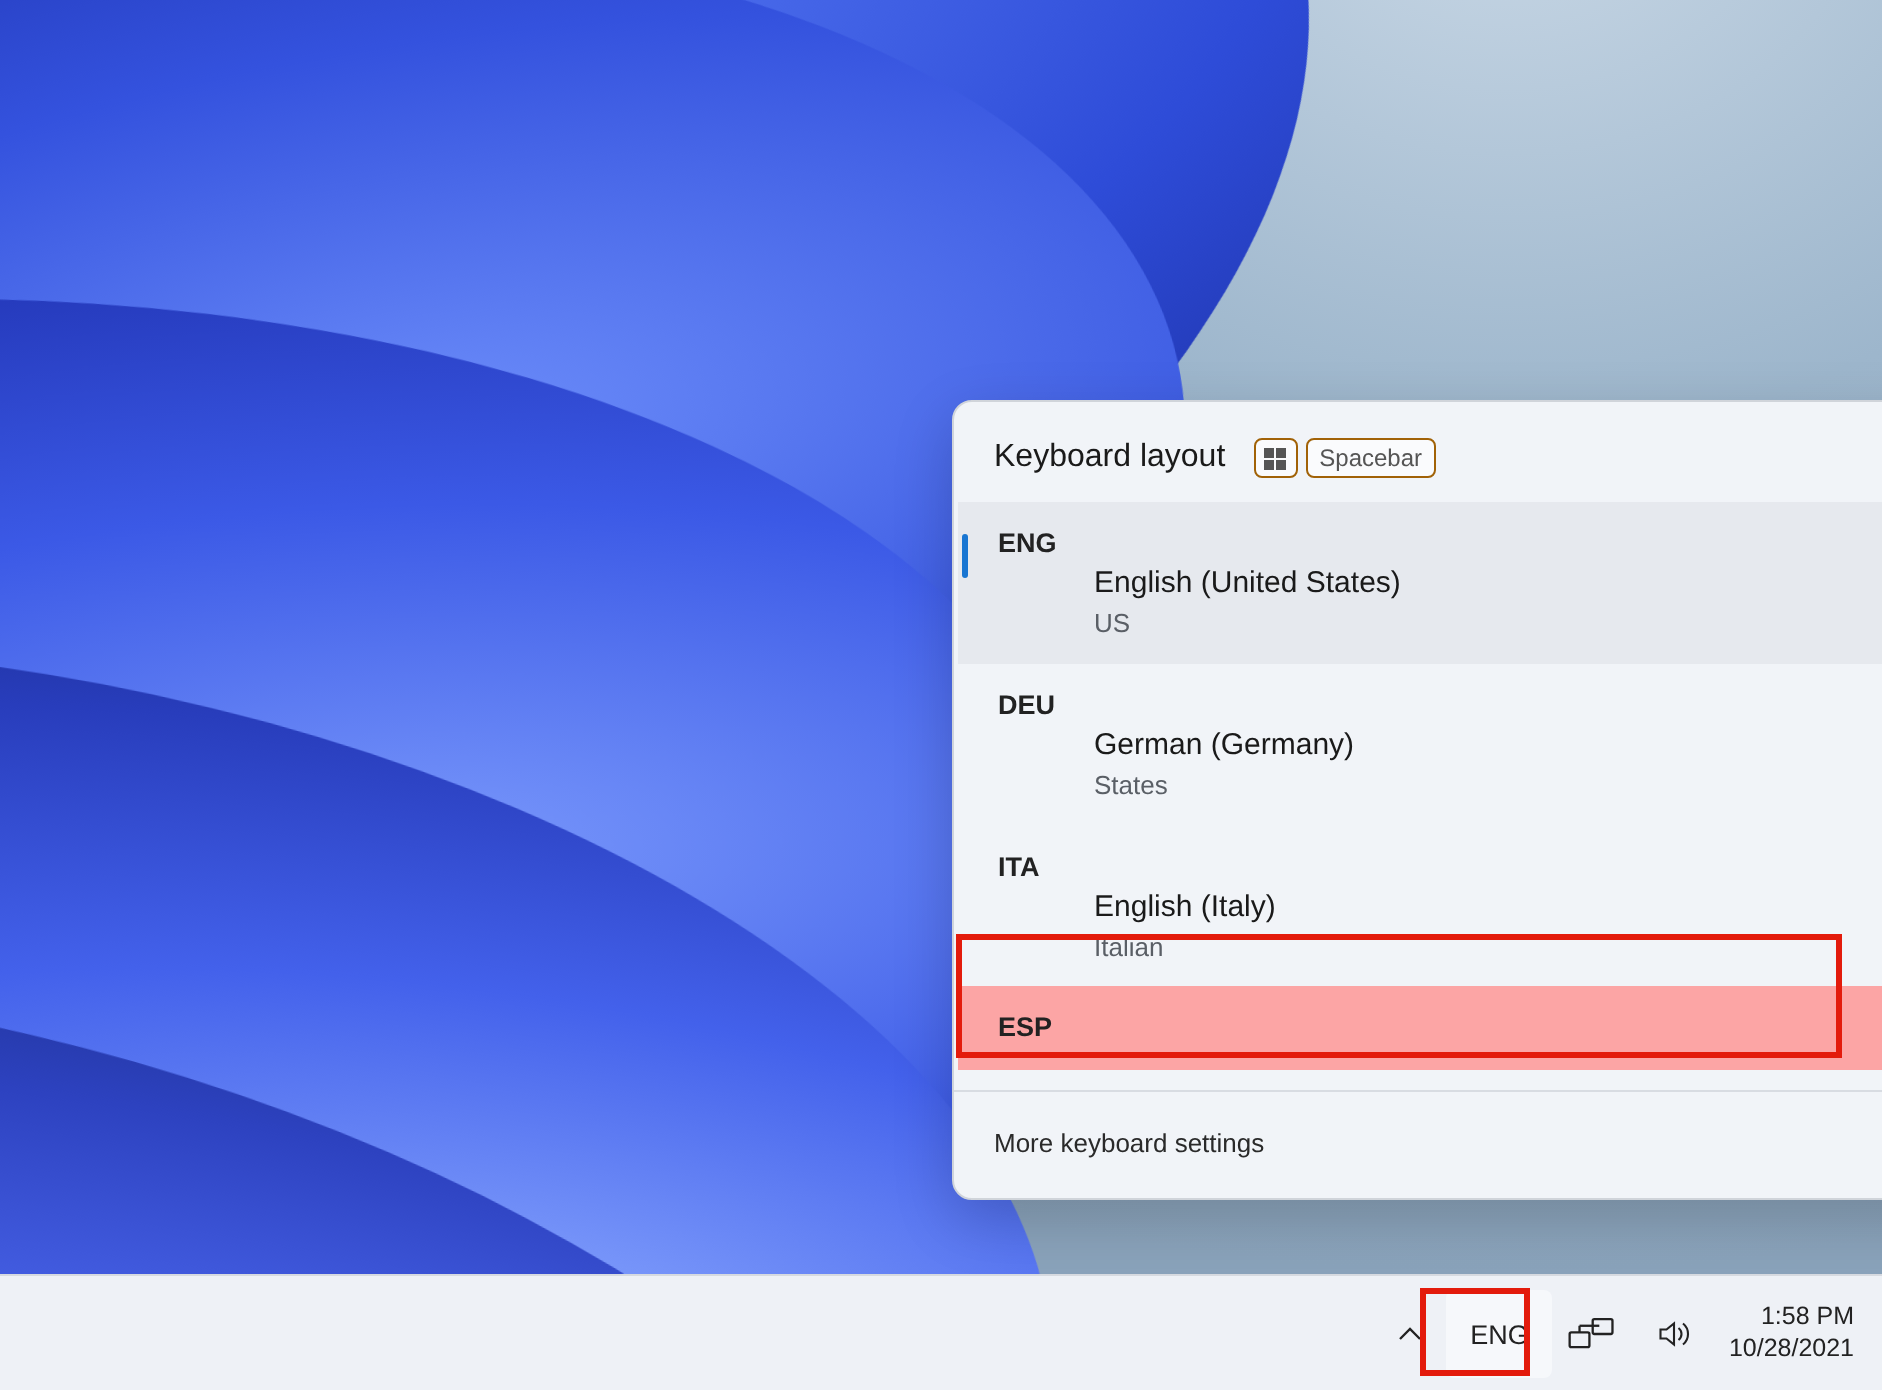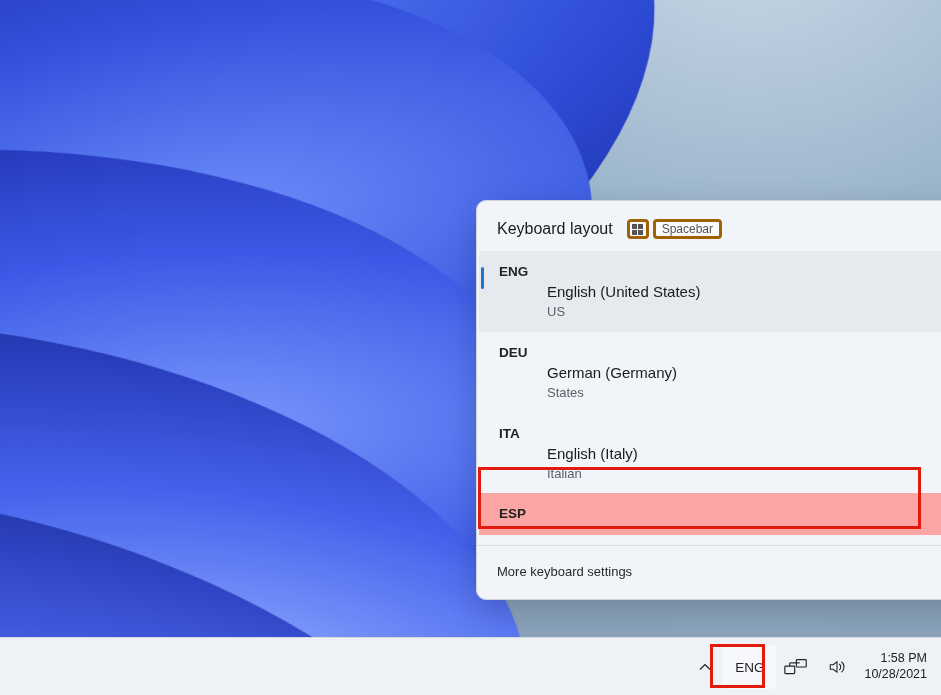--- a/index.html
+++ b/index.html
@@ -48,21 +48,21 @@
     overflow: hidden;
   }
   .flyout-header {
     display: flex; align-items: center;
     padding: 18px 20px 12px 20px;
     font-size: 16px; color: #1a1a1a;
   }
   .flyout-header .title { flex: 0 0 auto; margin-right: 10px; }
   .keycap {
     display: inline-flex; align-items: center; justify-content: center;
-    border: 3px solid #a16207; border-radius: 4px;
+    border: 1px solid #a16207; border-radius: 4px;
     background: #fafbfd;
     font-size: 12px; color: #555; height: 20px;
     padding: 0 6px; margin-left: 4px;
   }
   .keycap.win { width: 22px; padding: 0; }
   .winlogo { display: grid; grid-template-columns: 5px 5px; grid-template-rows: 5px 5px; gap: 1px; }
   .winlogo span { background: #555; }
 
   .lang-list { padding: 0 2px; }
   .lang-item {

